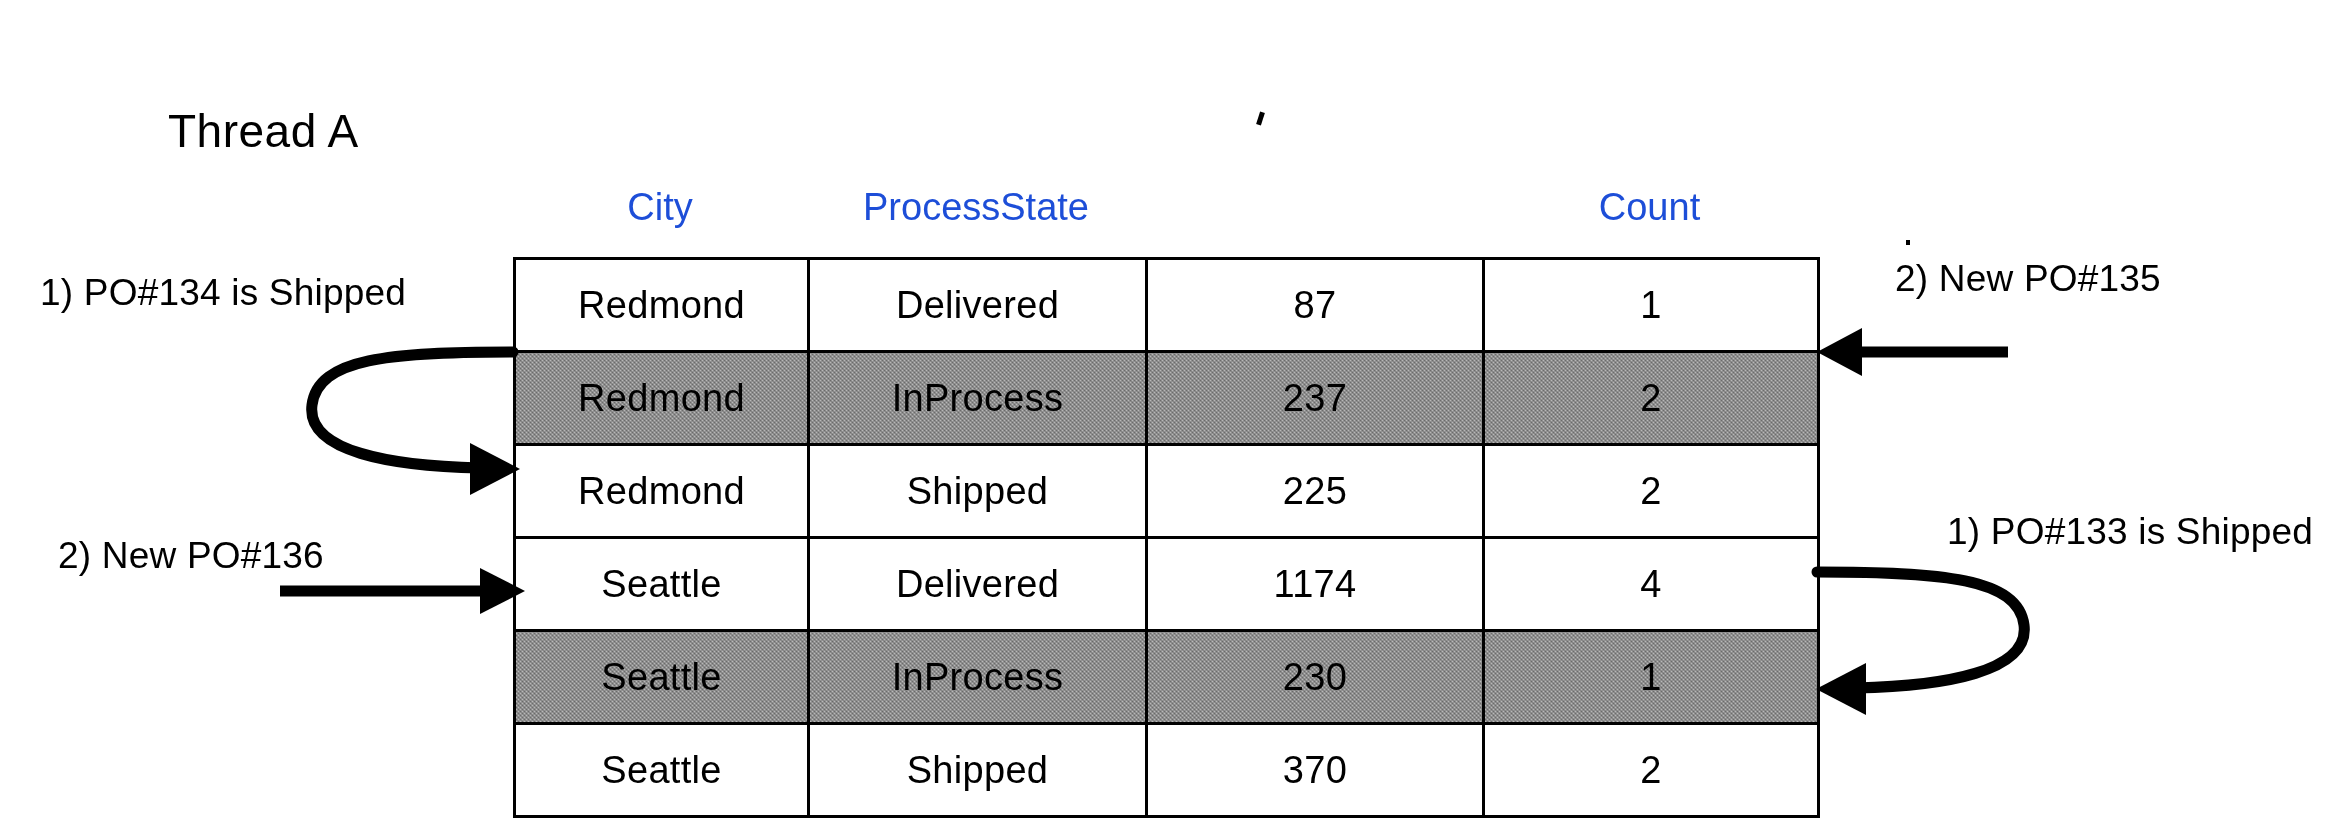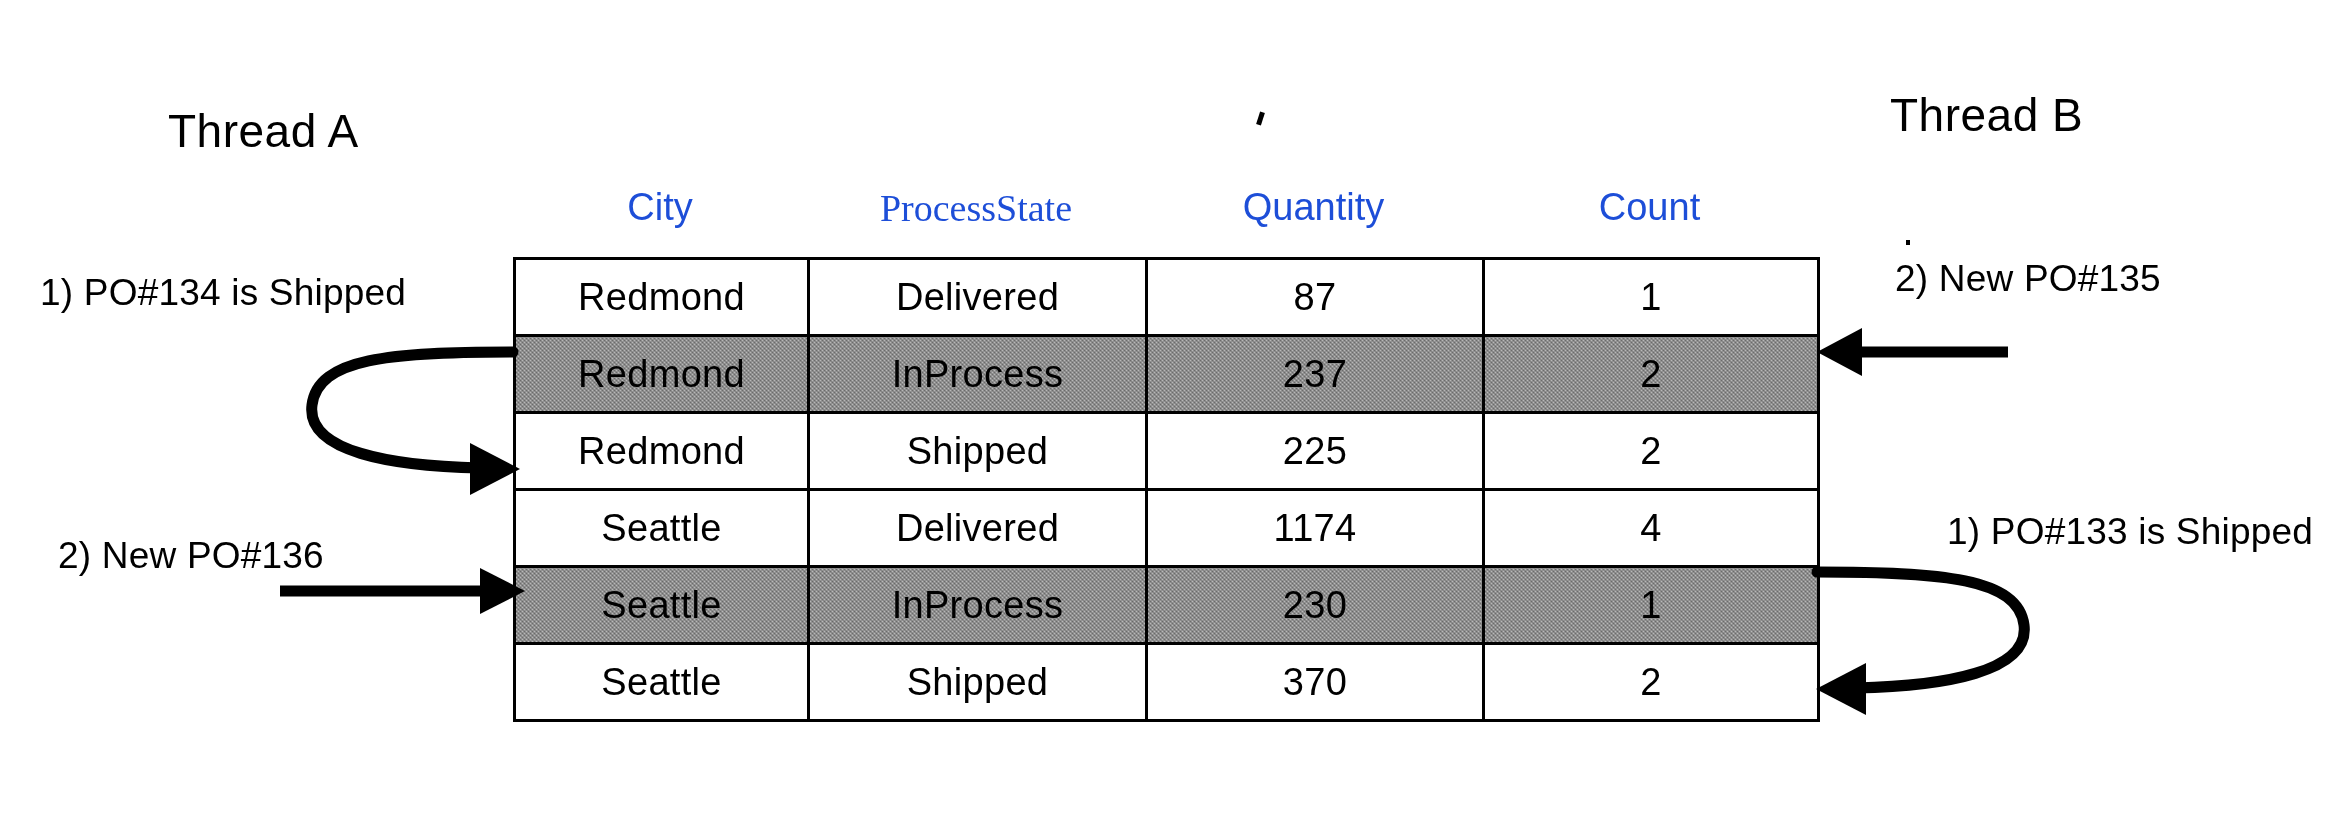--- a/index.html
+++ b/index.html
@@ -60,21 +60,21 @@
     table-layout: fixed;
     background: #fff;
   }
   table.grid td {
     border: 3px solid #000;
     text-align: center;
     vertical-align: middle;
     font-size: 38px;
     font-weight: 400;
     color: #000;
-    padding: 0;
+    padding: 8px;
     height: 74px;
     letter-spacing: 0.3px;
     background: #ffffff;
   }
   col.c-city  { width: 294px; }
   col.c-state { width: 338px; }
   col.c-qty   { width: 337px; }
   col.c-count { width: 335px; }
 
   
@@ -90,21 +90,21 @@
   .col-header {
     position: absolute;
     top: 186px;
     font-size: 38px;
     font-weight: 400;
     text-align: center;
     color: #1d4ed8;
     white-space: nowrap;
   }
   #hdr-city  { left: 513px;  width: 294px; }
-  #hdr-state { left: 807px;  width: 338px; font-family: Liberation Serif, serif; }
+  #hdr-state { left: 807px;  width: 338px; }
   #hdr-qty   { left: 1145px; width: 337px; }
   #hdr-count { left: 1482px; width: 335px; }
 
   
   #arrow-layer {
     position: absolute;
     left: 0;
     top: 0;
     width: 2344px;
     height: 840px;
@@ -117,33 +117,31 @@
     background: #000;
   }
 </style>
 </head>
 <body>
 
 <div id="stage">
 
   <div class="thread-label" id="thread-a-label">Thread A</div>
 
-  <div class="thread-label" id="thread-b-label">Thread B</div>
 
   <div class="annotation" id="anno-a1">1) PO#134 is Shipped</div>
 
   <div class="annotation" id="anno-a2">2) New PO#136</div>
 
   <div class="annotation" id="anno-b1">2) New PO#135</div>
 
   <div class="annotation" id="anno-b2">1) PO#133 is Shipped</div>
 
   <div class="col-header" id="hdr-city">City</div>
   <div class="col-header" id="hdr-state">ProcessState</div>
-  <div class="col-header" id="hdr-qty">Quantity</div>
   <div class="col-header" id="hdr-count">Count</div>
 
   <div class="speck" style="left:1258px; top:112px; width:5px; height:13px; transform:rotate(18deg);"></div>
   <div class="speck" style="left:1906px; top:240px; width:4px; height:5px;"></div>
 
   <div id="data-table-wrap">
     <table class="grid">
       <colgroup>
         <col class="c-city">
         <col class="c-state">

